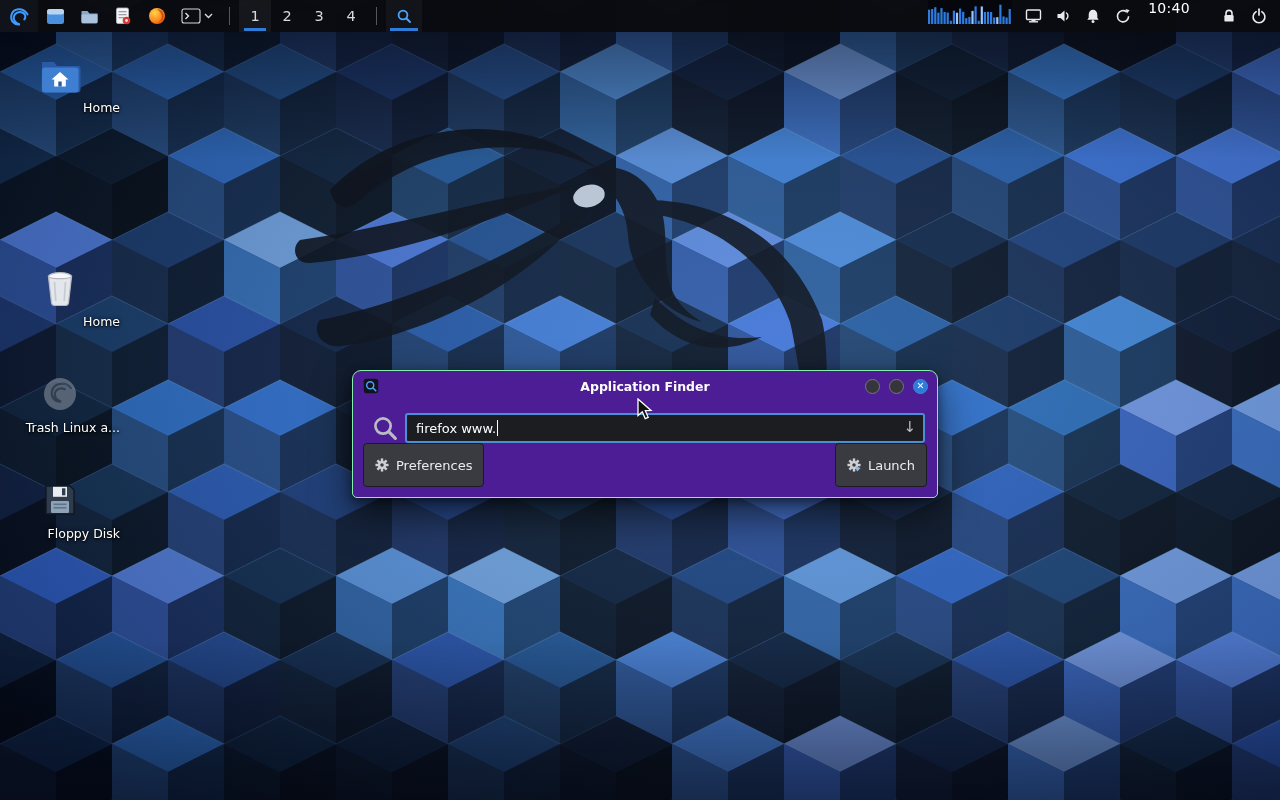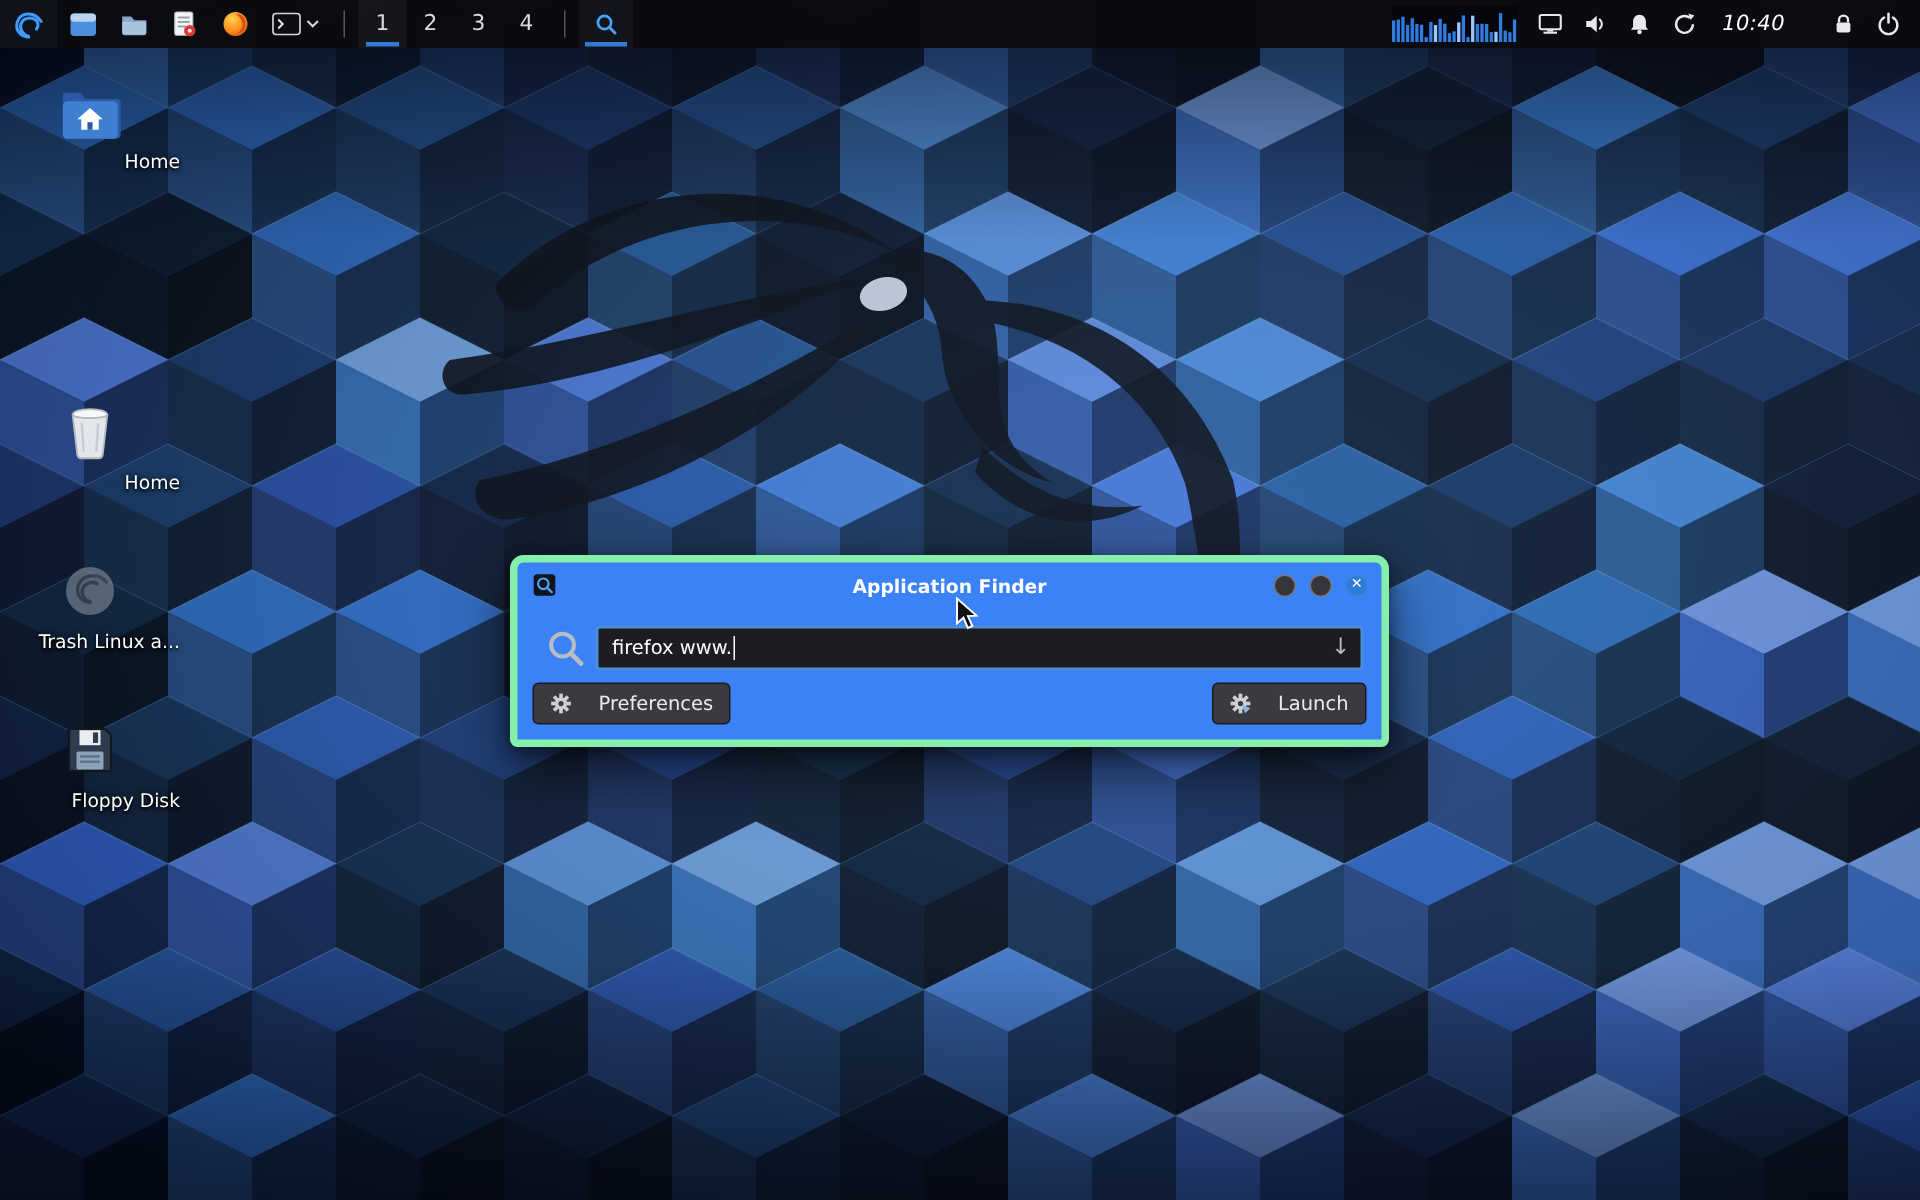--- a/index.html
+++ b/index.html
@@ -13,52 +13,52 @@
   .p-left{display:flex;align-items:center;height:100%;}
   .kali-btn{width:38px;height:32px;display:flex;align-items:center;justify-content:center;background:#11131a;}
   .launcher{width:34px;height:32px;display:flex;align-items:center;justify-content:center;cursor:default;}
   .term-wrap{display:flex;align-items:center;}
   .sep{width:1px;height:18px;background:#55565c;margin:0 9px;}
   .ws{width:32px;height:32px;line-height:32px;text-align:center;font-size:14.5px;color:#d9d9db;position:relative;}
   .ws.active{background:rgba(255,255,255,.05);}
   .ws.active::after{content:"";position:absolute;left:5px;right:5px;bottom:1px;height:3px;background:var(--accent,#2f7cd8);}
   .taskbtn{width:36px;height:32px;display:flex;align-items:center;justify-content:center;position:relative;background:rgba(255,255,255,.04);}
   .taskbtn::after{content:"";position:absolute;left:4px;right:4px;bottom:1px;height:3px;background:var(--accent,#2f7cd8);}
-  .p-right{margin-left:auto;display:flex;align-items:center;height:100%;padding-right:6px;font-style:italic;}
+  .p-right{margin-left:auto;display:flex;align-items:flex-start;height:100%;padding-right:6px;}
   .tray{width:30px;height:32px;display:flex;align-items:center;justify-content:center;}
   .cpu{width:84px;height:24px;margin-right:6px;background:#05070c;display:flex;align-items:flex-end;overflow:hidden;}
   .clock{font-size:14px;color:#ffffff;margin:0 10px;letter-spacing:.3px;}
   .lockslot{margin-left:14px;}
 
   
   .dicon{position:absolute;left:0;width:120px;text-align:right;color:#fff;font-size:12.5px;z-index:10;
          text-shadow:0 1px 2px #000,0 0 4px rgba(0,0,0,.9);cursor:default;}
   .dicon svg{display:block;margin:0 auto 7px auto;}
   .dicon .lbl{line-height:1.15;}
 
   
-  #dialog{position:absolute;left:340px;top:370px;width:586px;height:128px;z-index:60;
-          background:#3b82f6;border:5px solid #86efac;border-radius:9px 9px 5px 5px;
+  #dialog{position:absolute;left:352px;top:370px;width:586px;height:128px;z-index:60;
+          background:#4c1d95;border:1px solid #86efac;border-radius:9px 9px 5px 5px;
           box-shadow:0 16px 38px rgba(0,0,0,.6),0 3px 10px rgba(0,0,0,.45);box-sizing:border-box;}
   .titlebar{position:relative;height:30px;display:flex;align-items:center;padding:0 9px;}
   .titlebar .dlg-icon{width:18px;height:18px;display:flex;align-items:center;justify-content:center;}
   .dlg-title{position:absolute;left:0;right:0;text-align:center;font-size:12.5px;font-weight:bold;color:#fdfdfd;pointer-events:none;}
   .winctl{margin-left:auto;display:flex;align-items:center;gap:9px;z-index:2;}
   .wbtn{width:15px;height:15px;border-radius:50%;border:1px solid #76767c;background:#35353b;box-sizing:border-box;}
   .wbtn.close{background:var(--accent,#2f7cd8);border-color:#3c86dd;display:flex;align-items:center;justify-content:center;
               color:#fff;font-size:9.5px;line-height:1;font-weight:bold;}
   .searchrow{display:flex;align-items:center;padding:12px 12px 0 12px;}
   .search-glyph{width:40px;display:flex;align-items:center;justify-content:center;flex:0 0 auto;}
   .entry{flex:1;height:30px;background:#1c1d21;border:2px solid #4a8fd6;border-radius:3px;
          display:flex;align-items:center;position:relative;padding:0 26px 0 9px;box-sizing:border-box;
          color:#fff;font-size:13px;}
   .caret{width:1px;height:16px;background:#fff;margin-left:1px;}
   .combo-arrow{position:absolute;right:7px;top:50%;transform:translateY(-52%);color:#b9bcc0;font-size:15px;line-height:1;}
   .btnrow{position:absolute;left:10px;right:10px;bottom:10px;display:flex;justify-content:space-between;}
-  .btn{display:flex;align-items:center;gap:18px;height:28px;padding:0 11px;box-sizing:border-box;
+  .btn{display:flex;align-items:center;gap:7px;height:44px;padding:0 11px;box-sizing:border-box;
        background:#3a3b41;border:1px solid #1b1b1f;border-radius:4px;color:#ebebee;font-size:13px;}
 
   
   #cursor{position:absolute;left:637px;top:398px;z-index:99;pointer-events:none;}
 </style>
 </head>
 <body>
 
 <div class="stage">
 

